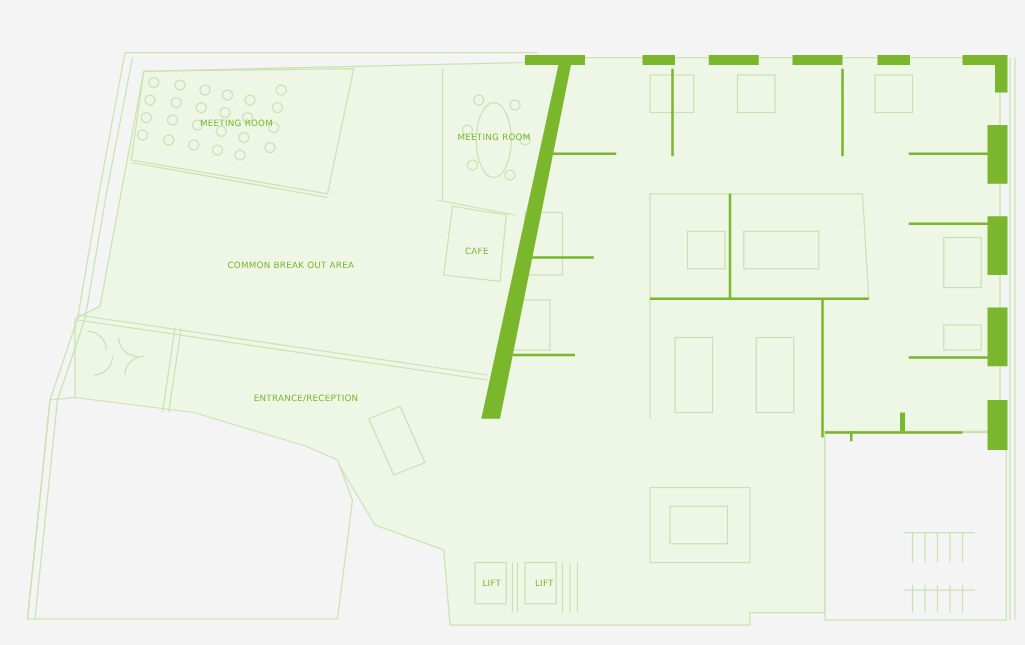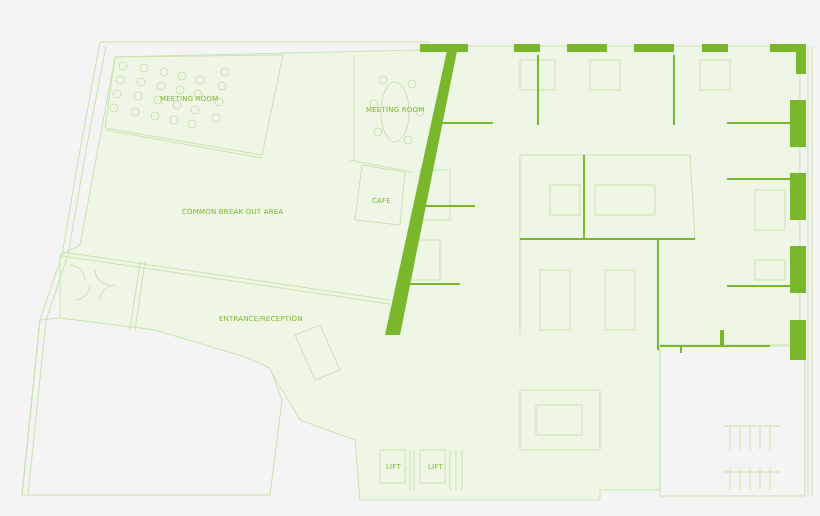--- a/index.html
+++ b/index.html
@@ -147,15 +147,15 @@
     <rect x="660" y="345" width="110" height="2"></rect>
     <rect x="680" y="345" width="2" height="8"></rect>
     <rect x="720" y="330" width="4" height="15"></rect>
   </g>
 </svg>
 
 <div class="label" style="left:160px;top:95px;">MEETING ROOM</div>
 <div class="label" style="left:366px;top:106px;">MEETING ROOM</div>
 <div class="label" style="left:182px;top:208px;">COMMON BREAK OUT AREA</div>
 <div class="label" style="left:372px;top:197px;">CAFE</div>
-<div class="label" style="left:219px;top:315px;font-weight:normal;">ENTRANCE/RECEPTION</div>
+<div class="label" style="left:203px;top:315px;font-weight:normal;">ENTRANCE/RECEPTION</div>
 <div class="label" style="left:386px;top:463px;font-weight:normal;">LIFT</div>
 <div class="label" style="left:428px;top:463px;font-weight:normal;">LIFT</div>
 
 </body></html>

